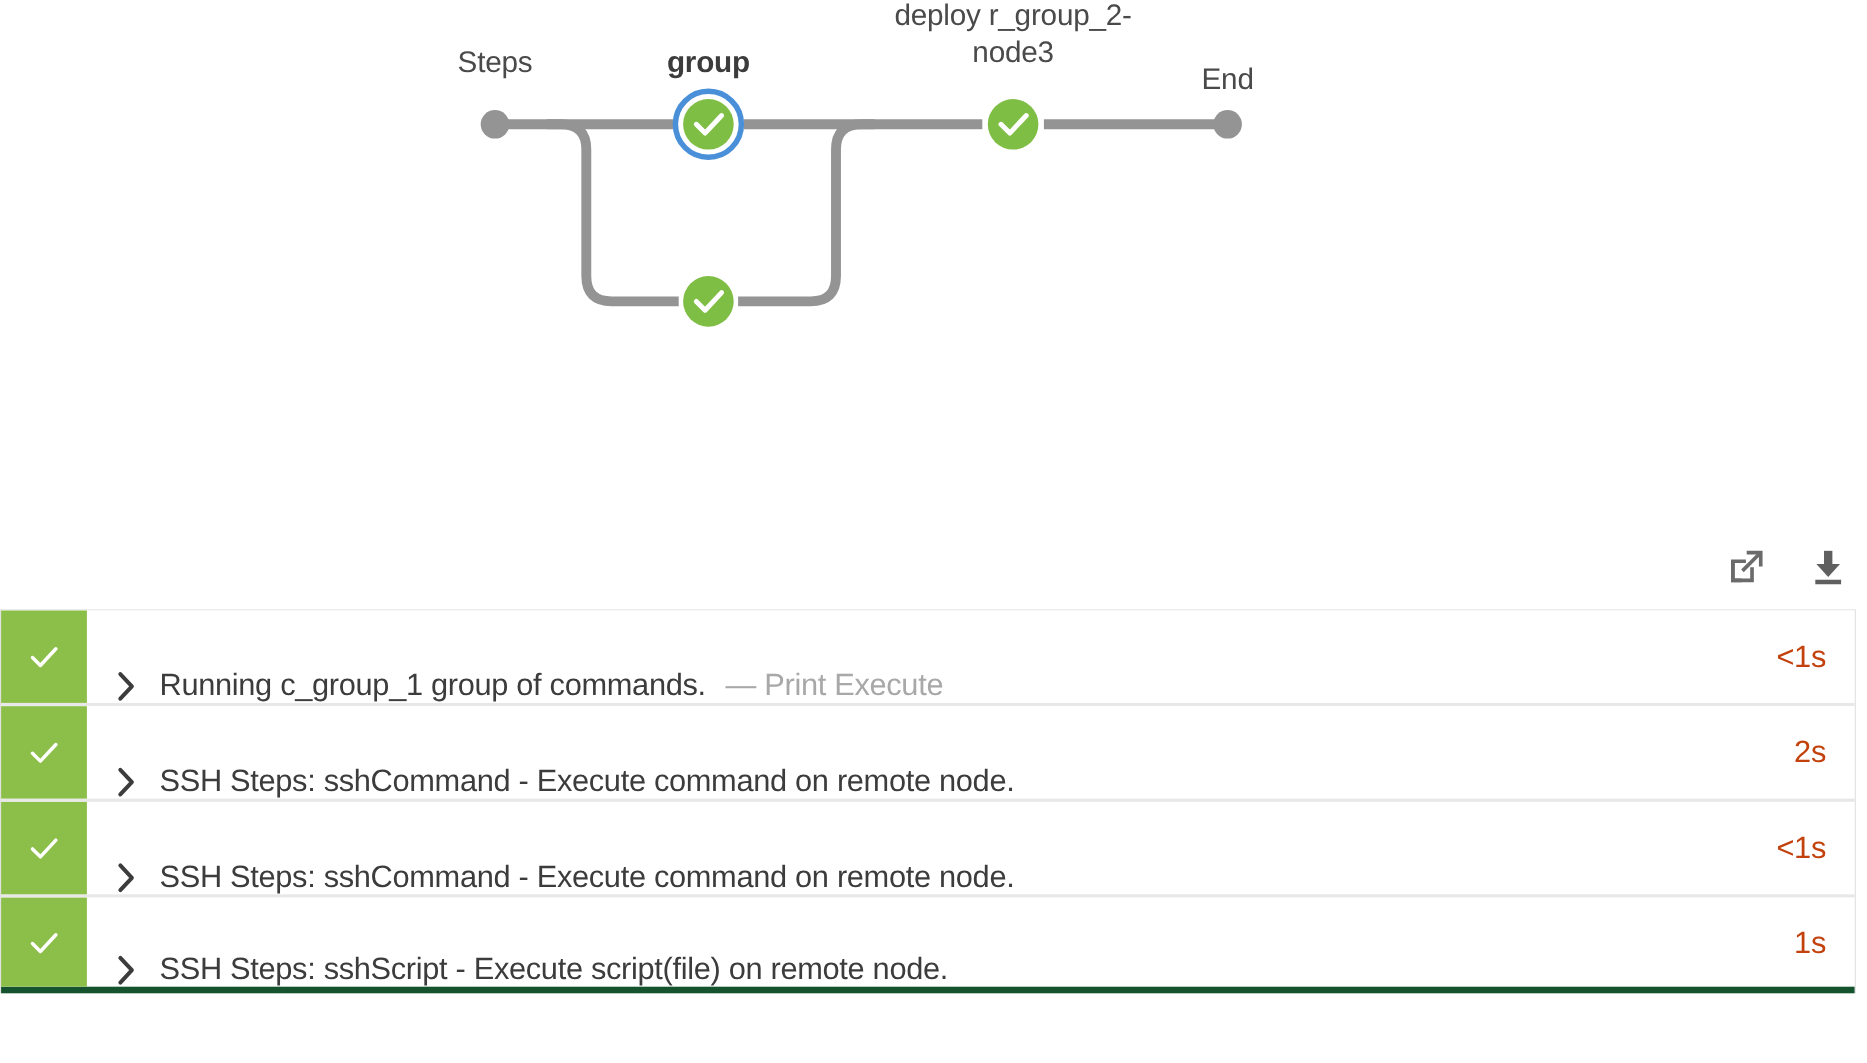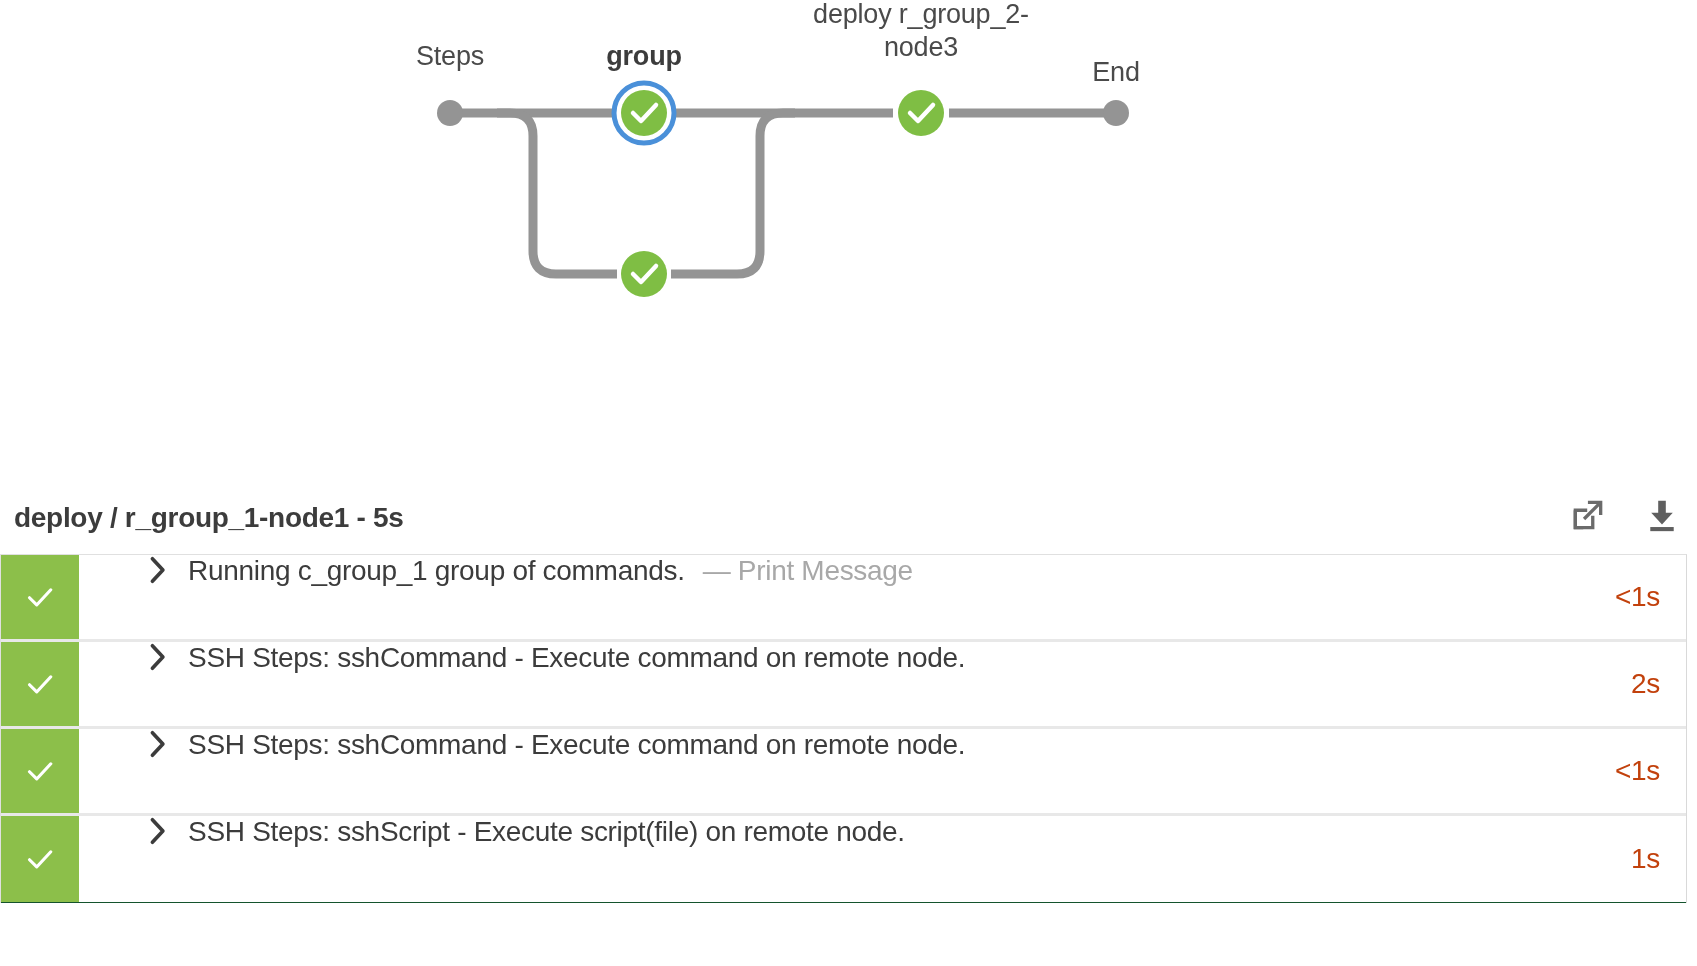--- a/index.html
+++ b/index.html
@@ -104,38 +104,37 @@
   }
   .log-row {
     position: relative;
     display: flex;
     align-items: stretch;
     height: 87px;
     background: #ffffff;
     border-bottom: 3px solid #e8e8e8;
     cursor: pointer;
   }
-  .log-row:last-child { border-bottom: 1px solid #14532d; }
+  .log-row:last-child { border-bottom: 6px solid #14532d; }
 
   .row-status {
     flex: 0 0 78px;
     background: #8cbf4a;
     display: flex;
     align-items: center;
     justify-content: center;
   }
   .row-status .tick { display:block; }
 
   .row-body {
     flex: 1 1 auto;
     display: flex;
-    align-items: flex-start;
+    align-items: flex-end;
     padding-left: 26px;
     min-width: 0;
-    margin-left: 43px;
   }
   .row-chevron {
     flex: 0 0 auto;
     margin-right: 20px;
     display: flex;
     align-items: center;
     justify-content: center;
     width: 20px;
     height: 30px;
   }
@@ -210,21 +209,20 @@
 node3</div>
 
     <div class="node-label" style="left:1036px; top:56px; width:160px;">End</div>
 
 
   </div>
 
   <div class="log-panel">
 
     <div class="log-header">
-      <div class="log-title">deploy / r_group_1-node1 - 5s</div>
 
       <div class="header-actions">
         <button class="icon-btn">
           <svg width="38" height="38" viewBox="0 0 24 24">
             <path d="M4 9 L4 20 L15 20 L15 12.5" fill="none" stroke="#6b6b6b" stroke-width="2.1"></path>
             <path d="M9 20 L4 20 L4 9 L11.5 9" fill="none" stroke="#6b6b6b" stroke-width="2.1"></path>
             <path d="M13 4 L20 4 L20 11" fill="none" stroke="#6b6b6b" stroke-width="2.1" stroke-linecap="square"></path>
             <line x1="20" y1="4" x2="9.5" y2="14.5" stroke="#6b6b6b" stroke-width="2.1"></line>
           </svg>
         </button>
@@ -247,21 +245,21 @@
             <path d="M5 12.5 L9.8 17.3 L19.2 7.2" fill="none" stroke="#ffffff" stroke-width="2.1" stroke-linecap="round" stroke-linejoin="round"></path>
           </svg>
         </div>
         <div class="row-body">
           <span class="row-chevron">
             <svg width="18" height="28" viewBox="0 0 12 20">
               <path d="M2 2 L9.5 10 L2 18" fill="none" stroke="#3c3c3c" stroke-width="2.6" stroke-linecap="round" stroke-linejoin="round"></path>
             </svg>
           </span>
           <span class="row-text">Running c_group_1 group of commands.</span>
-          <span class="row-subtext">— Print Message</span>
+          <span class="row-subtext">— Print Execute</span>
         </div>
         <div class="row-duration">&lt;1s</div>
       </div>
 
       <div class="log-row">
         <div class="row-status">
           <svg class="tick" width="36" height="36" viewBox="0 0 24 24">
             <path d="M5 12.5 L9.8 17.3 L19.2 7.2" fill="none" stroke="#ffffff" stroke-width="2.1" stroke-linecap="round" stroke-linejoin="round"></path>
           </svg>
         </div>

